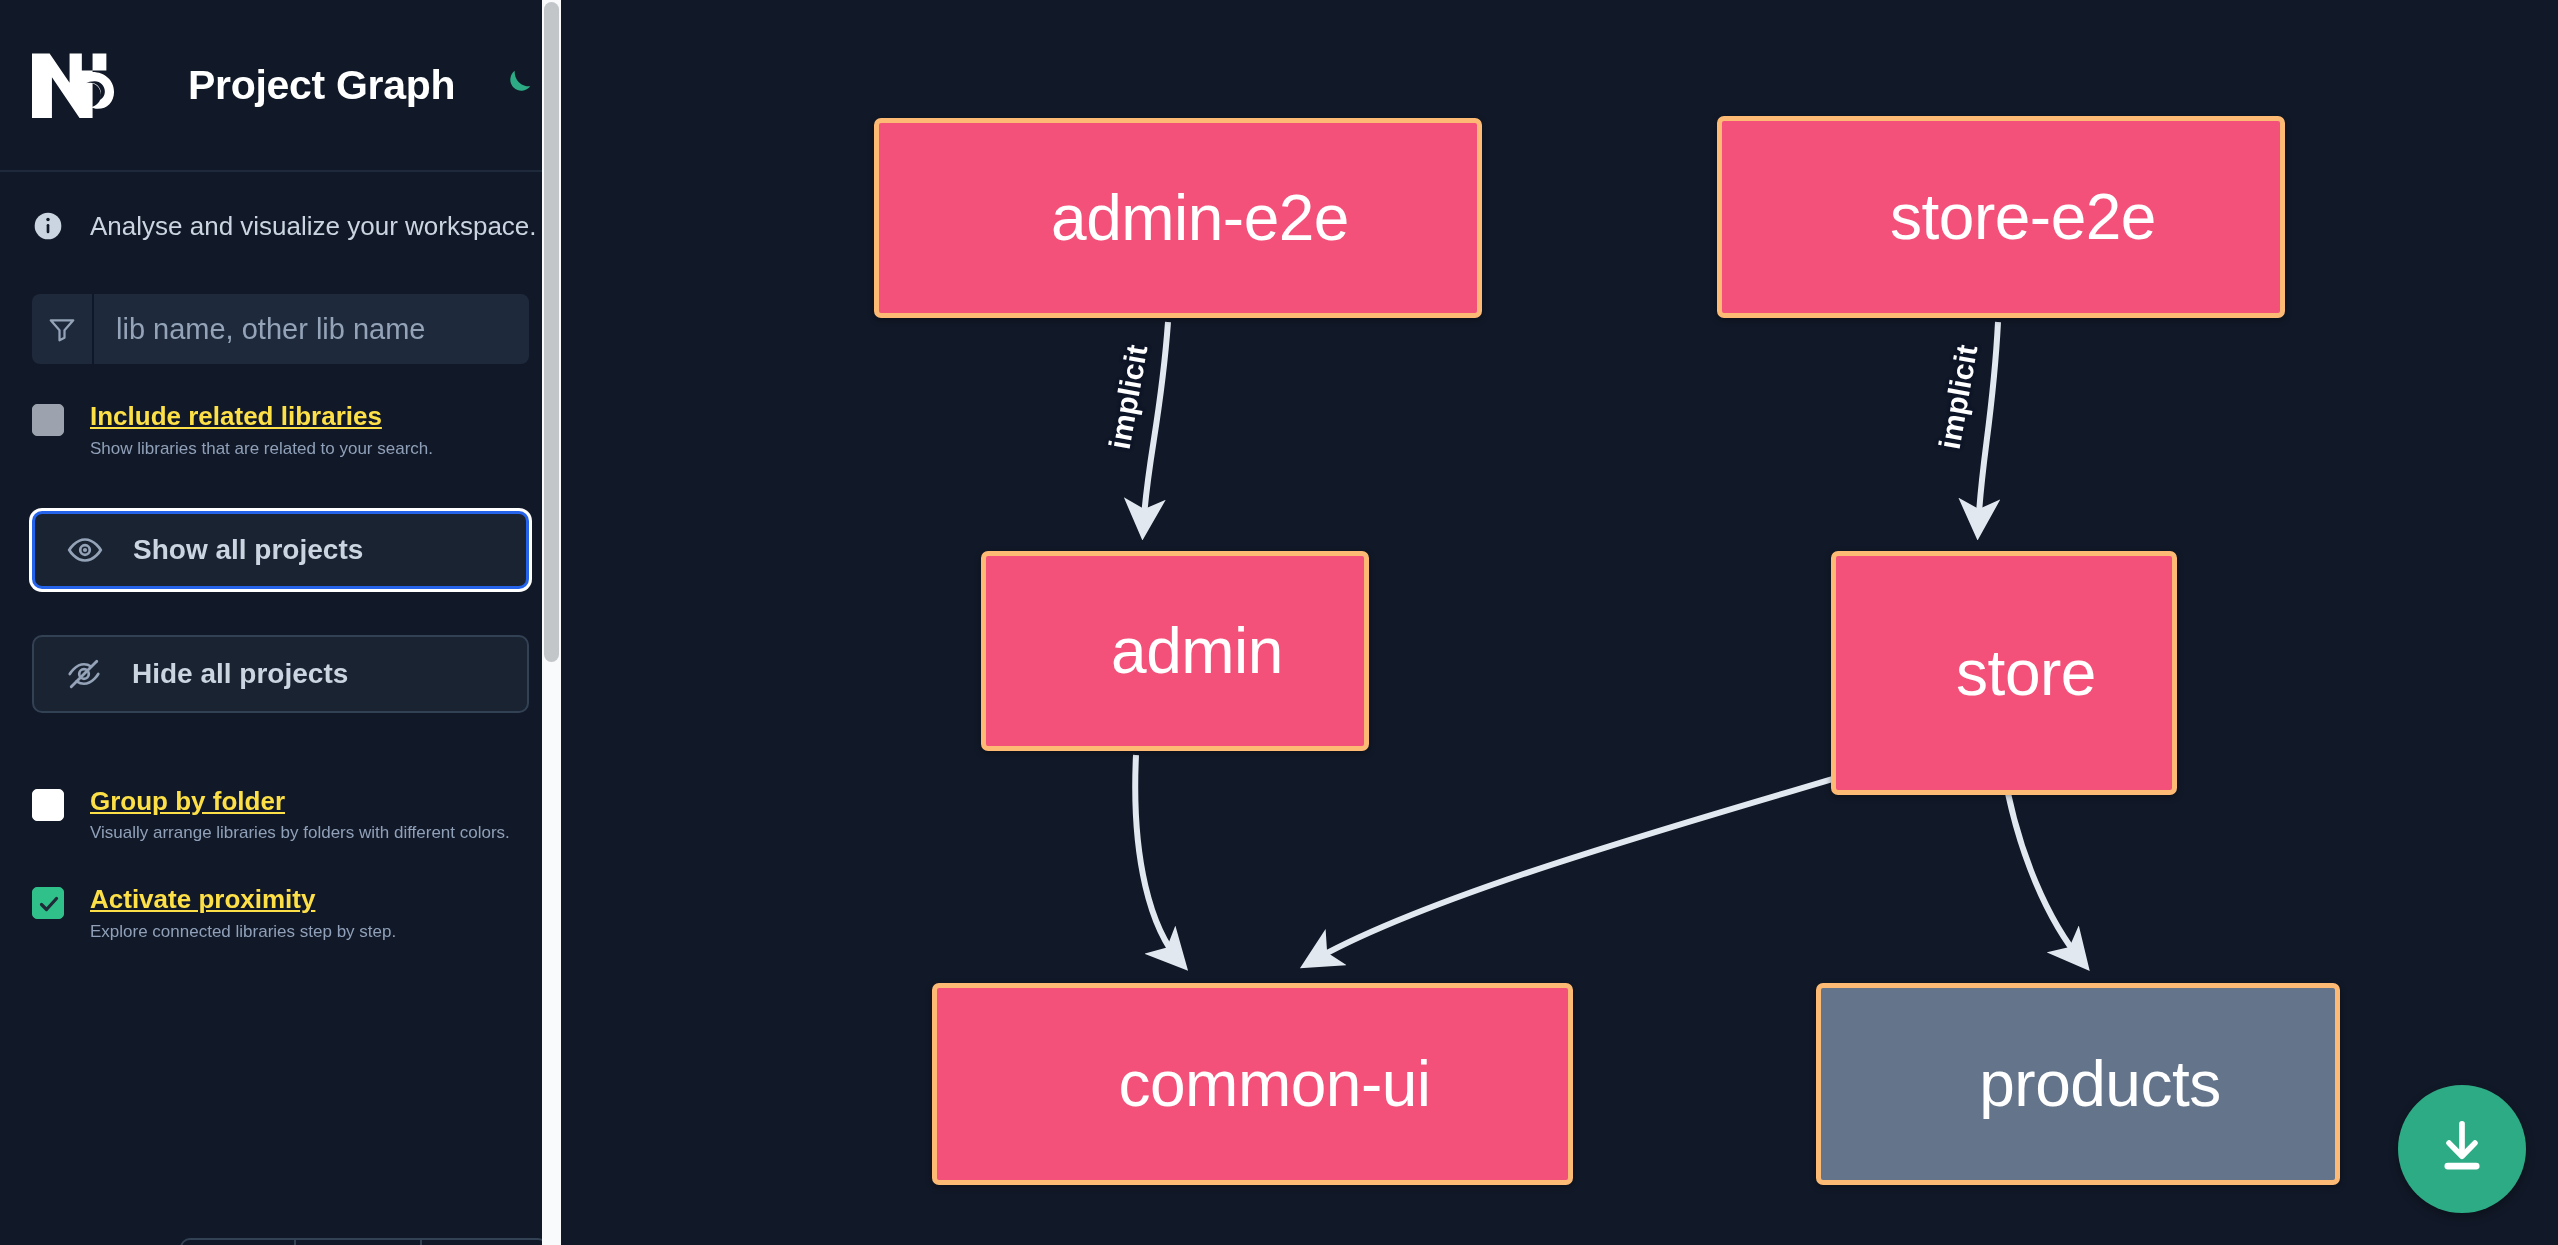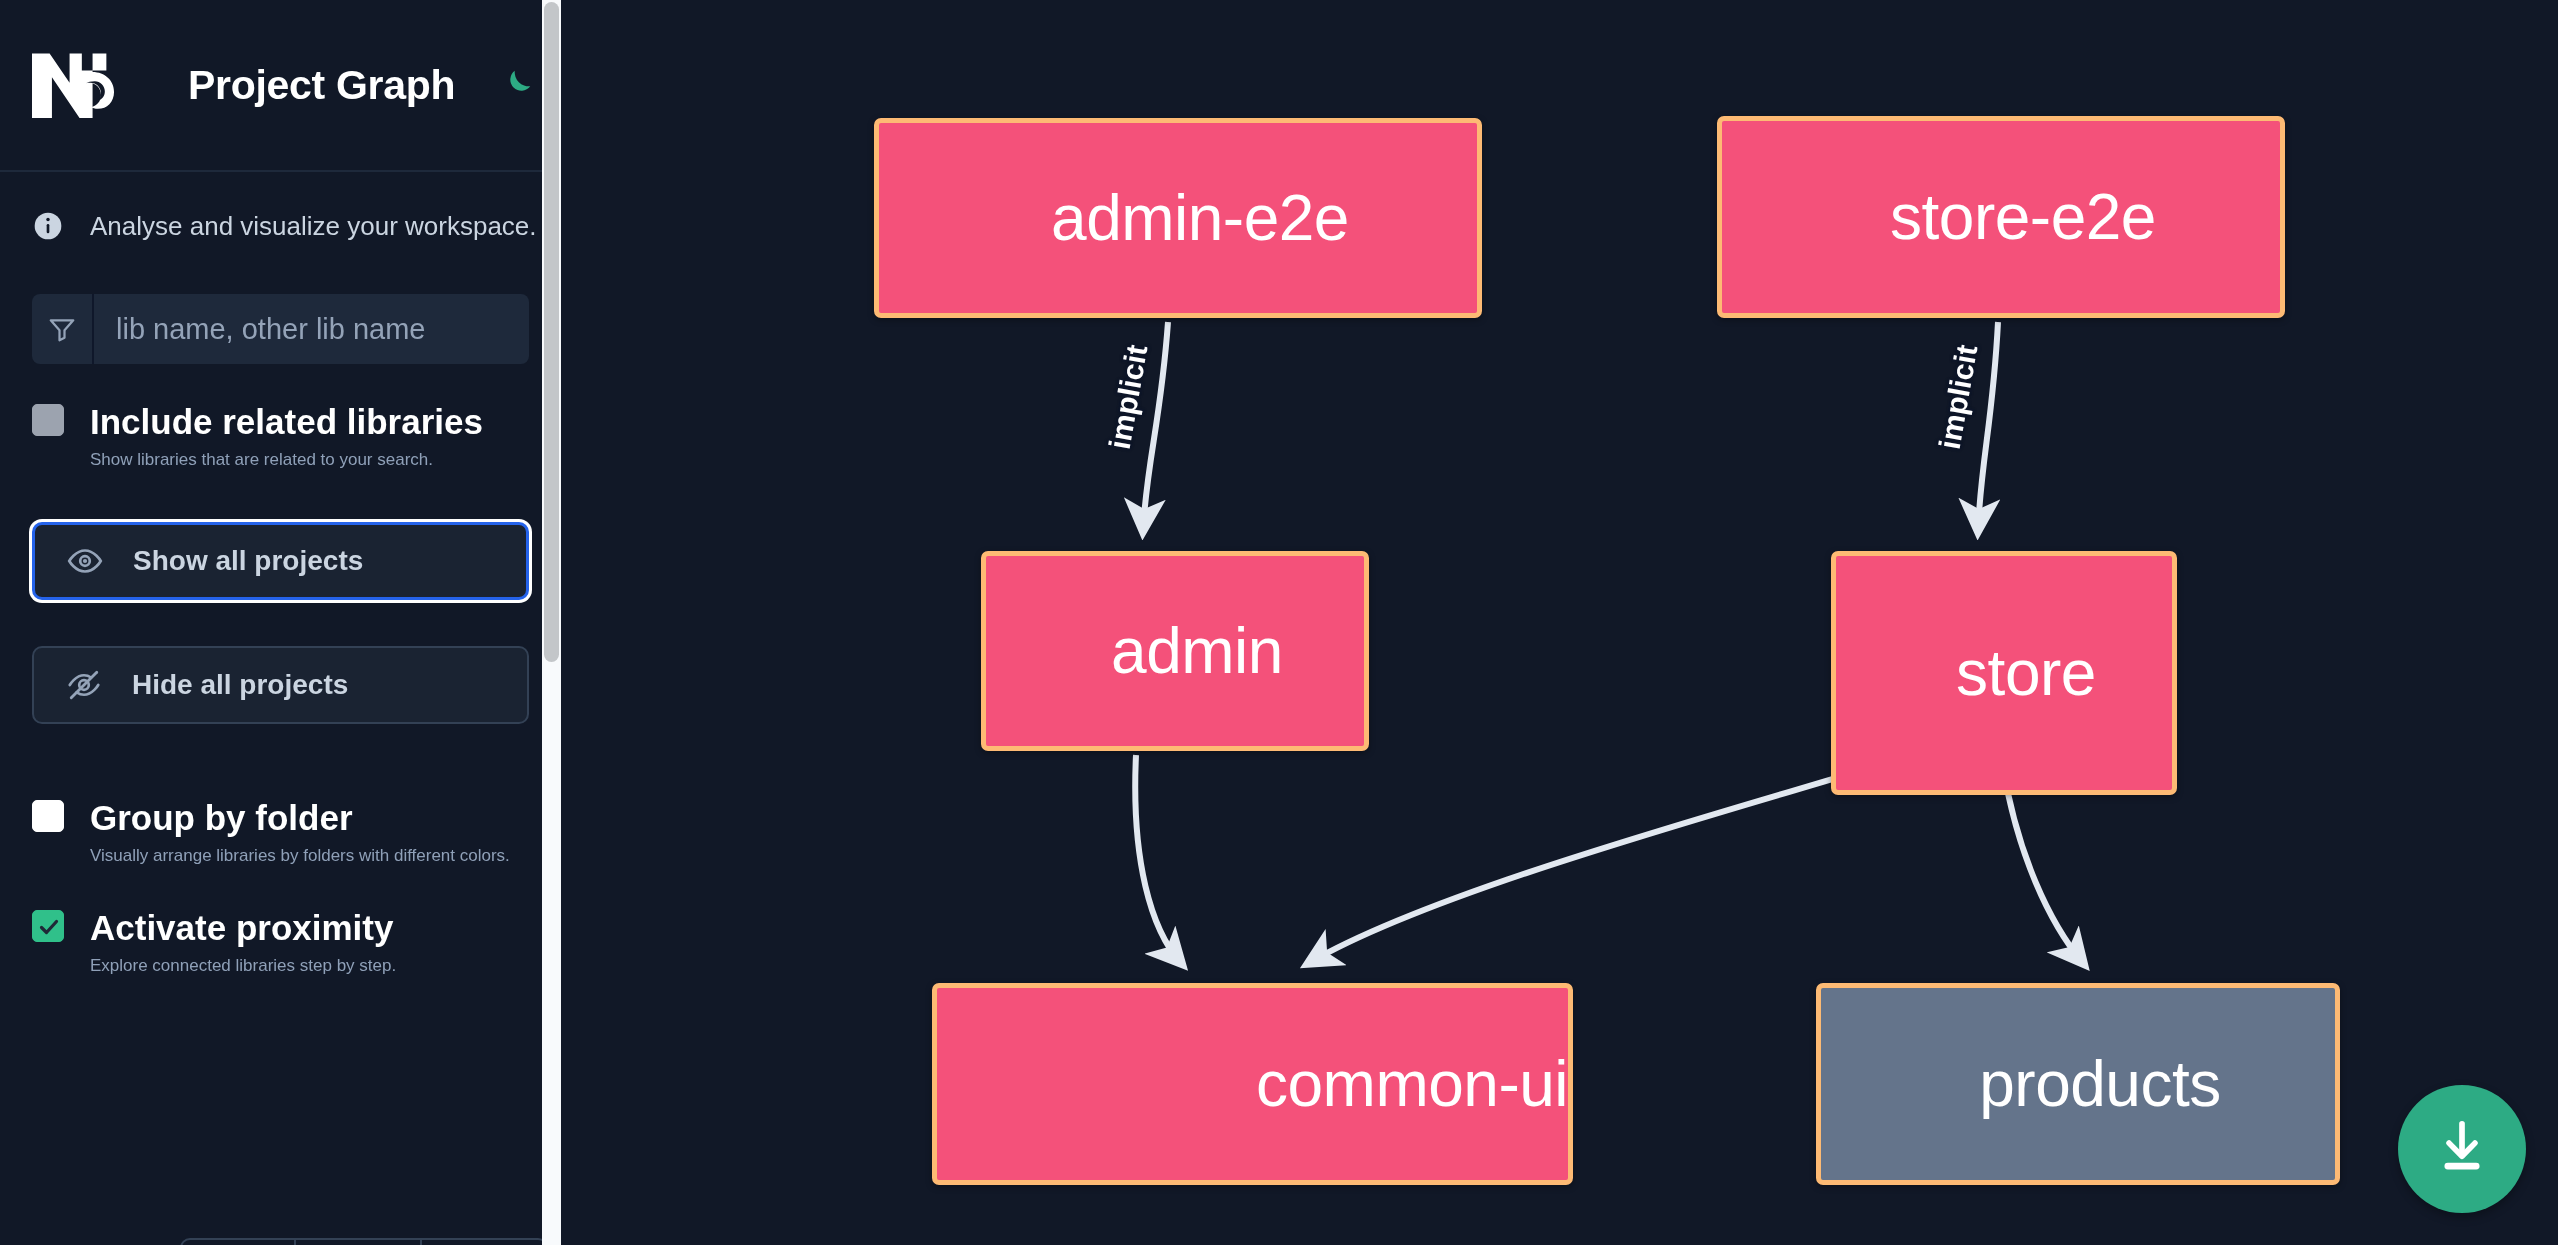--- a/index.html
+++ b/index.html
@@ -94,24 +94,25 @@
     margin-top: 4px;
     cursor: pointer;
     position: relative;
   }
   .cb.disabled { background: #9ca3af; border: 1px solid #9ca3af; }
   .cb.unchecked { background: #ffffff; border: 1px solid #ffffff; }
   .cb.checked { background: #30c08a; border: 1px solid #30c08a; }
   .cb.checked svg { position: absolute; left: 4px; top: 4px; }
   .opt-body { margin-left: 26px; }
   .opt-label {
-    color: #ffffff;
-    font-size: 35px;
+    color: #fde047;
+    font-size: 26px;
     font-weight: 700;
     line-height: 1.25;
+    text-decoration: underline;
   }
   .opt-desc {
     color: #8fa0b8;
     font-size: 17px;
     line-height: 1.42;
     margin-top: 4px;
     max-width: 430px;
   }
 
   .btn {
@@ -379,21 +380,21 @@
     </div>
 
     <div class="node pink" style="left:420px; top:551px; width:388px; height:200px;">
       <span class="node-label">admin</span>
     </div>
 
     <div class="node pink" style="left:1270px; top:551px; width:346px; height:244px;">
       <span class="node-label">store</span>
     </div>
 
-    <div class="node pink" style="left:371px; top:983px; width:641px; height:202px;justify-content:flex-end;">
+    <div class="node pink" style="left:371px; top:983px; width:641px; height:202px;">
       <span class="node-label">common-ui</span>
     </div>
 
     <div class="node gray" style="left:1255px; top:983px; width:524px; height:202px;">
       <span class="node-label">products</span>
     </div>
 
     <div id="download-fab">
       <span>
         <svg viewBox="0 0 24 24" width="62" height="62" xmlns="http://www.w3.org/2000/svg">

